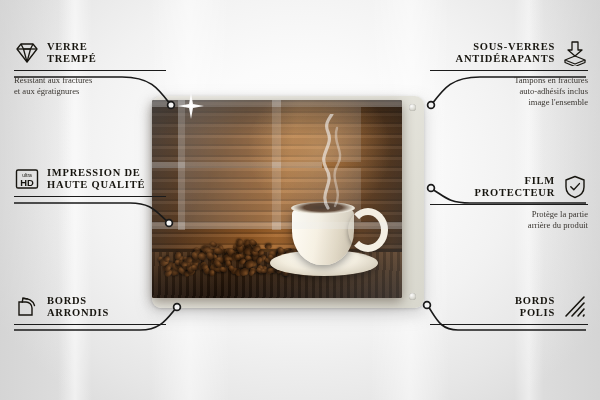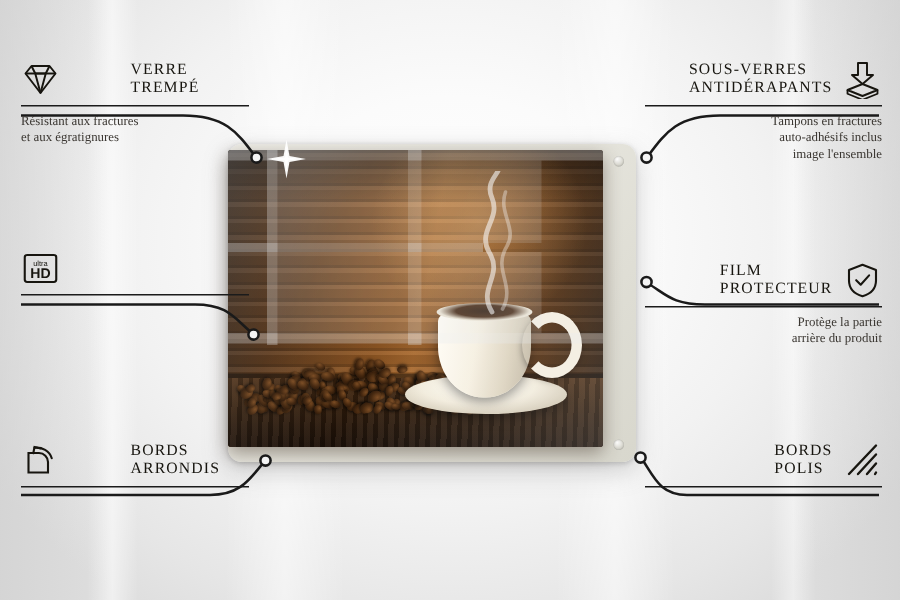--- a/index.html
+++ b/index.html
@@ -19,22 +19,22 @@
   .s3{right:150px;width:80px;background:linear-gradient(90deg,rgba(255,255,255,0) 0%,rgba(255,255,255,.5) 50%,rgba(255,255,255,0) 100%);}
   .s4{right:56px;width:30px;background:linear-gradient(90deg,rgba(255,255,255,0) 0%,rgba(255,255,255,.45) 50%,rgba(255,255,255,0) 100%);}
   .vign{position:absolute;inset:0;pointer-events:none;
     background:linear-gradient(90deg,rgba(205,205,205,.55) 0%,rgba(205,205,205,0) 12%,rgba(205,205,205,0) 88%,rgba(205,205,205,.55) 100%);}
 
   
   .feat{position:absolute;width:152px;}
   .feat .head{display:flex;align-items:center;gap:7px;}
   .feat.right .head{flex-direction:row-reverse;}
   .ttl{font-size:10.5px;line-height:12.5px;letter-spacing:.75px;
-       font-weight:400;color:#17150f;text-transform:uppercase;margin-left:40px;}
-  .feat.right .ttl{}
+       font-weight:700;color:#17150f;text-transform:uppercase;}
+  .feat.right .ttl{text-align:right;}
   .rule{height:0;border-top:1.6px solid #1b1b1b;margin-top:4px;width:100%;}
   .desc{font-size:8.6px;line-height:11.2px;color:#3a3631;margin-top:4px;}
   .feat.right .desc{text-align:right;}
   .ico{width:26px;height:26px;flex:0 0 26px;display:block;}
   .ico svg{display:block;width:26px;height:26px;}
 
   
   #f-verre{left:14px;top:40px;}
   #f-hd{left:14px;top:166px;}
   #f-arrondis{left:14px;top:294px;}
@@ -365,20 +365,23 @@
 
   <div class="feat left" id="f-hd">
     <div class="head">
       <span class="ico">
         <svg viewBox="0 0 26 26">
           <rect x="2.5" y="4" width="21" height="18" rx="1.6" fill="none" stroke="#17150f" stroke-width="1.4"></rect>
           <text x="13" y="11.2" font-family="Liberation Sans, sans-serif" font-size="5" text-anchor="middle" fill="#17150f">ultra</text>
           <text x="13" y="19.6" font-family="Liberation Sans, sans-serif" font-size="9.4" font-weight="bold" text-anchor="middle" fill="#17150f">HD</text>
         </svg>
       </span>
+      <span class="ttl">
+        <span>IMPRESSION DE</span><br><span>HAUTE QUALITÉ</span>
+      </span>
     </div>
     <div class="rule"></div>
   </div>
 
   <div class="feat left" id="f-arrondis">
     <div class="head">
       <span class="ico">
         <svg viewBox="0 0 26 26">
             <g fill="none" stroke="#17150f" stroke-width="1.4" stroke-linecap="round">
           <path d="M5 8 V21 H18 V14 A6 6 0 0 0 12 8 Z"></path>

